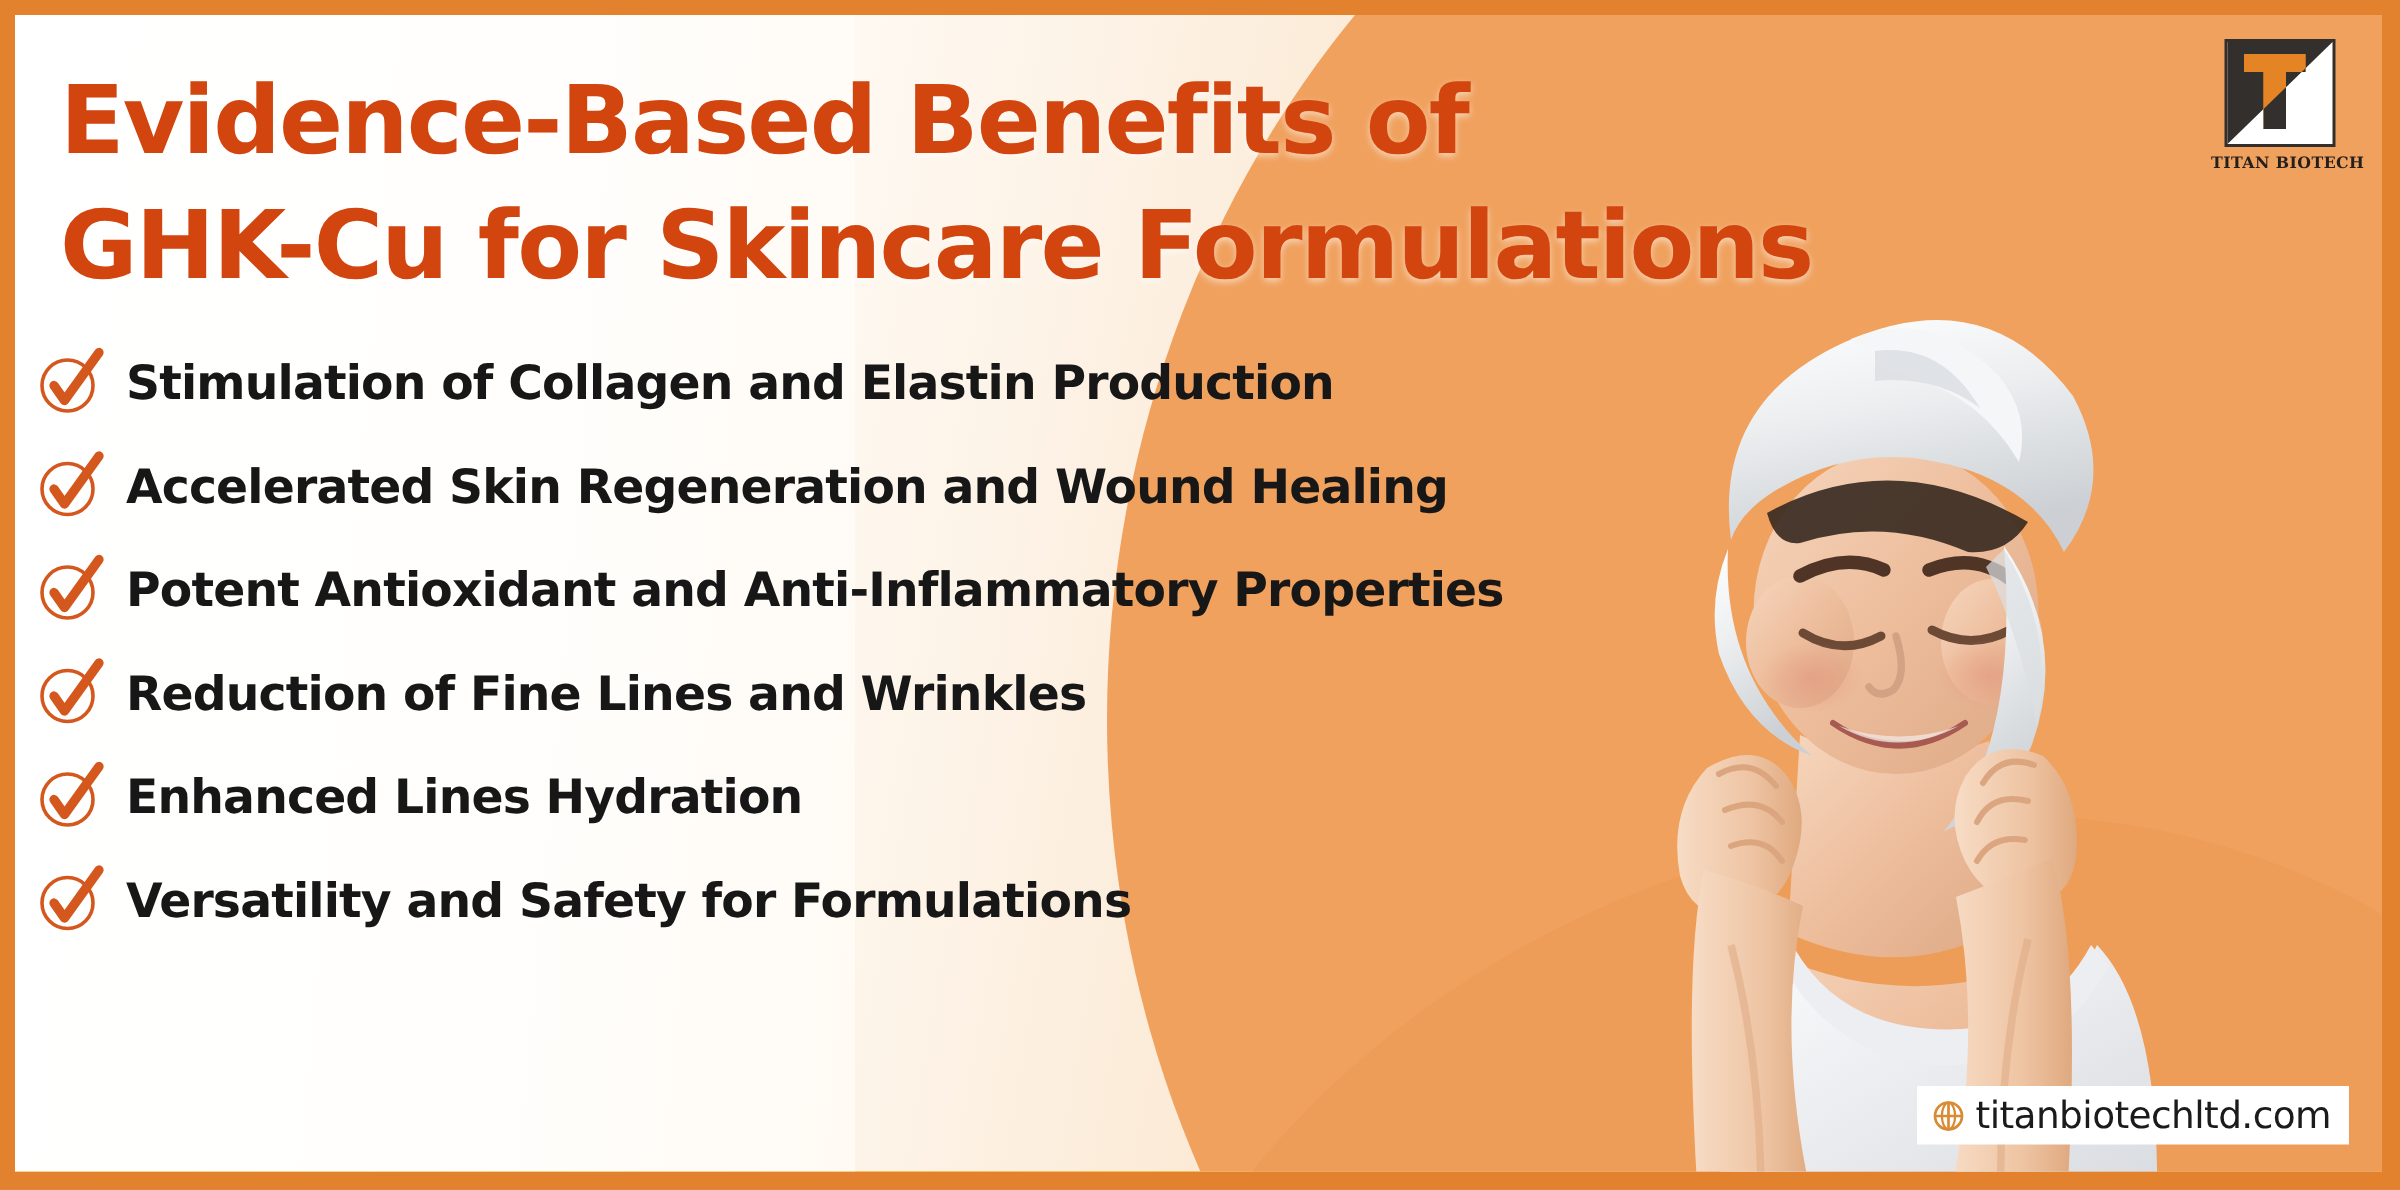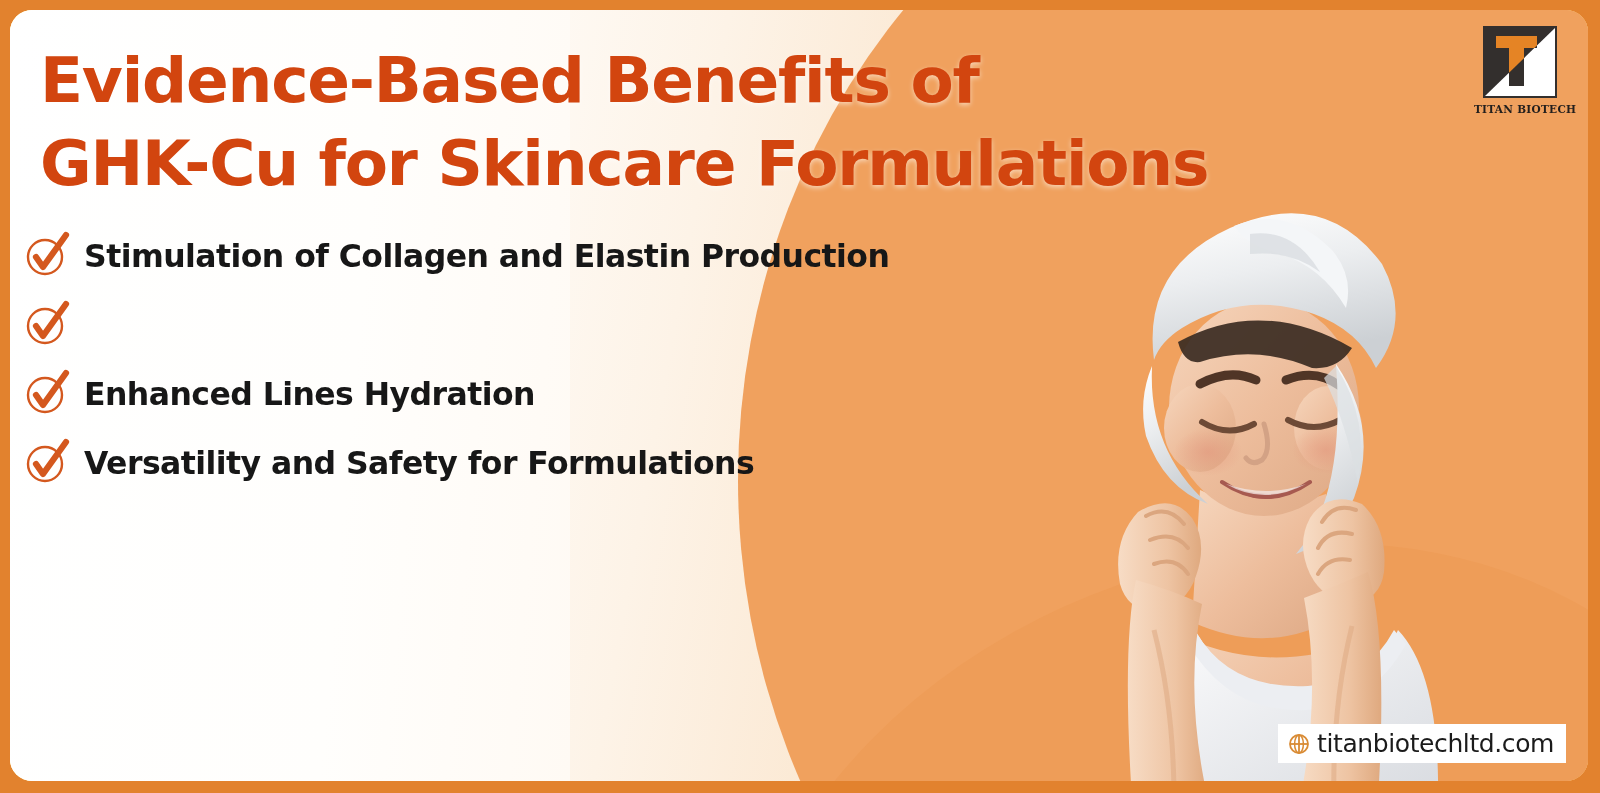--- a/index.html
+++ b/index.html
@@ -7,21 +7,21 @@
   body { font-family:"Liberation Sans", sans-serif; }
 
   #poster {
     position:relative; width:1600px; height:793px;
     background:#e2822e;
     padding:10px 12px 12px 10px;
   }
 
   #canvas {
     position:relative; width:100%; height:100%;
-    overflow:hidden; background:#fde047;border-radius:22px;
+    overflow:hidden; background:#fde047;
   }
 
   
   .bg-base {
     position:absolute; inset:0;
     background:linear-gradient(100deg,
       #ffffff 0%, #fffdfa 26%, #fdf3e7 42%,
       #fbe8d2 56%, #f8dcbb 70%, #f6d4ad 84%, #f4cfa4 100%);
   }
   
@@ -206,23 +206,42 @@
         <span class="txt">Stimulation of Collagen and Elastin Production</span>
       </div>
 
       <div class="row">
         <span class="chk">
           <svg viewBox="0 0 44 44" xmlns="http://www.w3.org/2000/svg">
             <circle cx="21" cy="23" r="17" fill="none" stroke="#d4581e" stroke-width="2.4"></circle>
             <path d="M12 23 l7 10 L42 1" fill="none" stroke="#d4581e" stroke-width="6.2" stroke-linecap="round" stroke-linejoin="round"></path>
           </svg>
         </span>
-      </div>
-
-
+        <span class="txt">Accelerated Skin Regeneration and Wound Healing</span>
+      </div>
+
+      <div class="row">
+        <span class="chk">
+          <svg viewBox="0 0 44 44" xmlns="http://www.w3.org/2000/svg">
+            <circle cx="21" cy="23" r="17" fill="none" stroke="#d4581e" stroke-width="2.4"></circle>
+            <path d="M12 23 l7 10 L42 1" fill="none" stroke="#d4581e" stroke-width="6.2" stroke-linecap="round" stroke-linejoin="round"></path>
+          </svg>
+        </span>
+        <span class="txt">Potent Antioxidant and Anti-Inflammatory Properties</span>
+      </div>
+
+      <div class="row">
+        <span class="chk">
+          <svg viewBox="0 0 44 44" xmlns="http://www.w3.org/2000/svg">
+            <circle cx="21" cy="23" r="17" fill="none" stroke="#d4581e" stroke-width="2.4"></circle>
+            <path d="M12 23 l7 10 L42 1" fill="none" stroke="#d4581e" stroke-width="6.2" stroke-linecap="round" stroke-linejoin="round"></path>
+          </svg>
+        </span>
+        <span class="txt">Reduction of Fine Lines and Wrinkles</span>
+      </div>
 
       <div class="row">
         <span class="chk">
           <svg viewBox="0 0 44 44" xmlns="http://www.w3.org/2000/svg">
             <circle cx="21" cy="23" r="17" fill="none" stroke="#d4581e" stroke-width="2.4"></circle>
             <path d="M12 23 l7 10 L42 1" fill="none" stroke="#d4581e" stroke-width="6.2" stroke-linecap="round" stroke-linejoin="round"></path>
           </svg>
         </span>
         <span class="txt">Enhanced Lines Hydration</span>
       </div>

